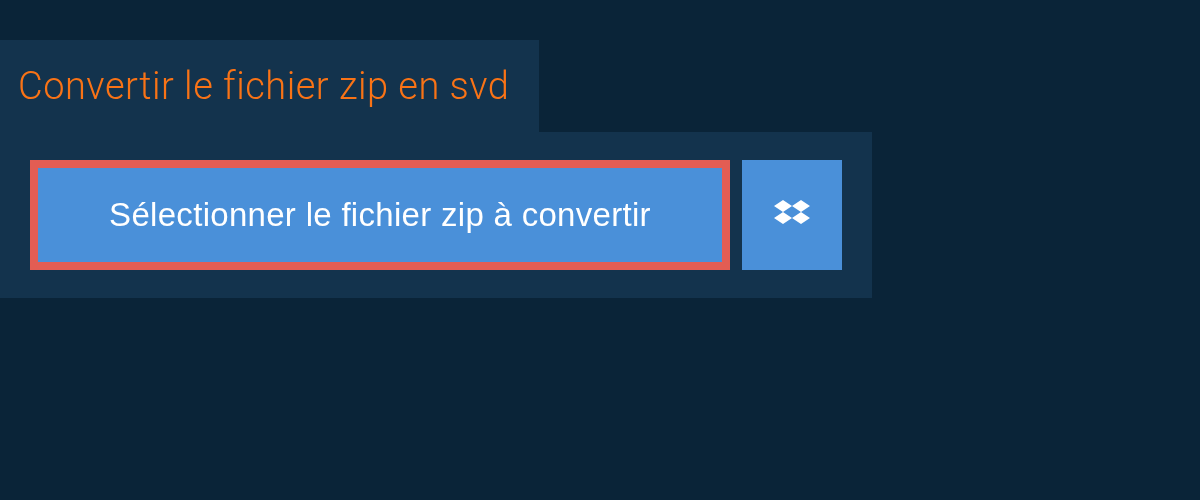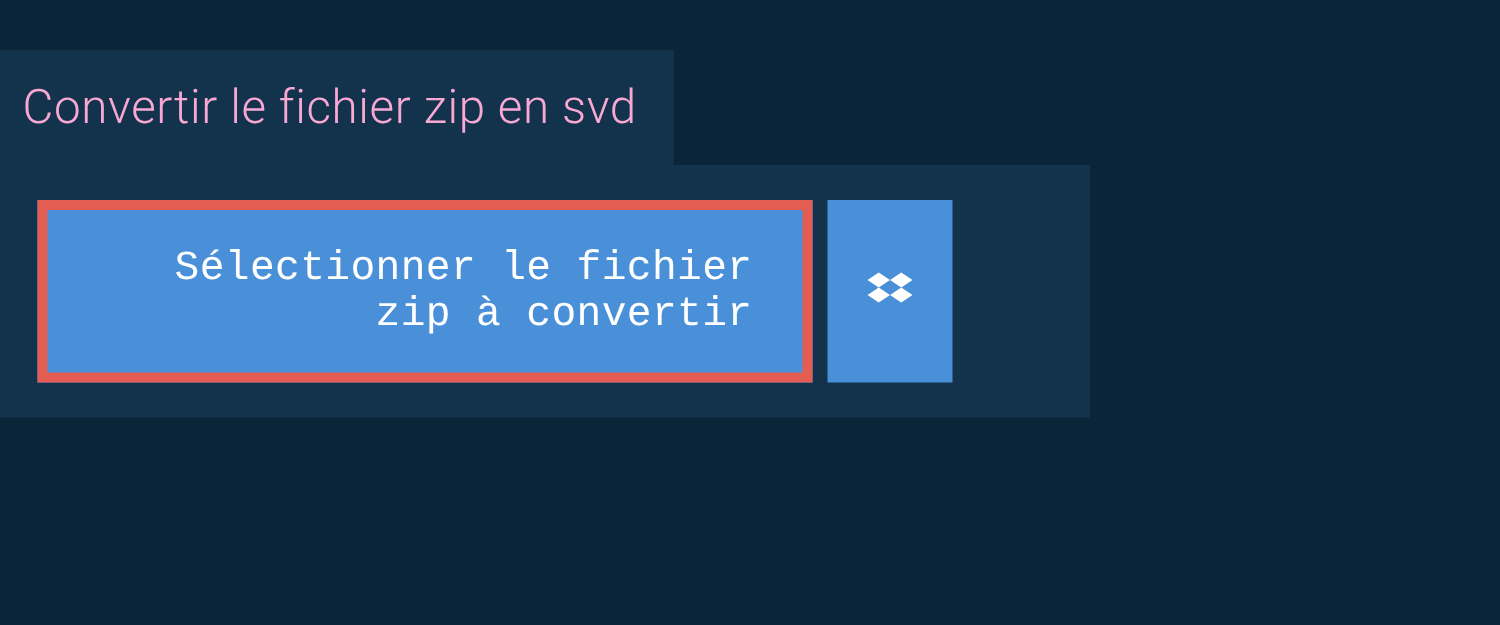--- a/index.html
+++ b/index.html
@@ -17,21 +17,21 @@
     .container {
       padding: 0;
     }
     .header-section {
       background-color: #13334d;
       display: inline-block;
       padding: 24px 30px 24px 18px;
       margin-top: 40px;
     }
     .page-title {
-      color: #f9a8d4;
+      color: #f97316;
       font-size: 38px;
       font-weight: 300;
       letter-spacing: 0.5px;
     }
     .content-section {
       background-color: #13334d;
       padding: 28px 30px;
       margin-top: 0;
       width: 872px;
     }
@@ -42,24 +42,23 @@
     }
     .select-button {
       background-color: #4a90d9;
       border: 8px solid #e35d53;
       color: #ffffff;
       font-size: 33px;
       font-weight: 300;
       padding: 28px 40px;
       cursor: pointer;
       flex: 0 0 auto;
-      width: 620px;
-      text-align: right;
+      width: 700px;
+      text-align: center;
       letter-spacing: 0.3px;
-      font-family: Liberation Mono, monospace;
     }
     .dropbox-button {
       background-color: #4a90d9;
       border: none;
       width: 100px;
       cursor: pointer;
       display: flex;
       align-items: center;
       justify-content: center;
     }

